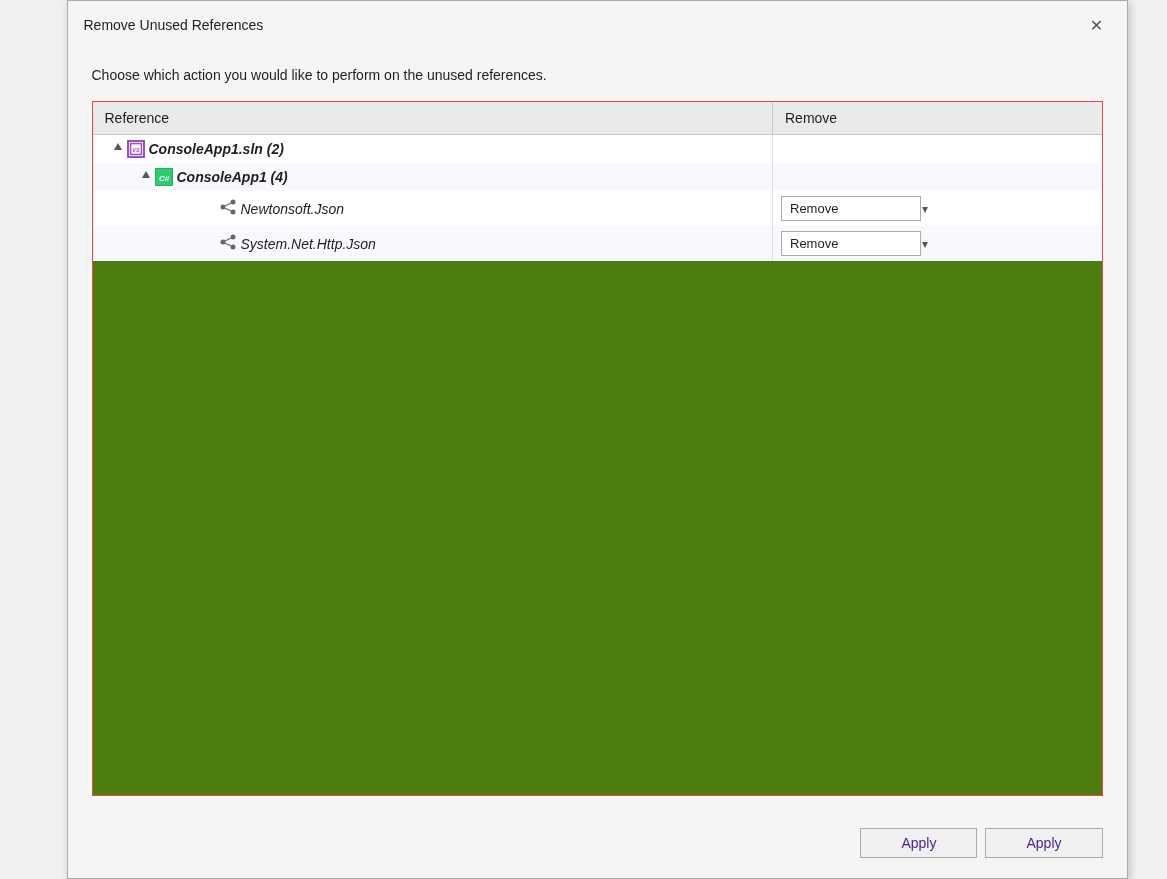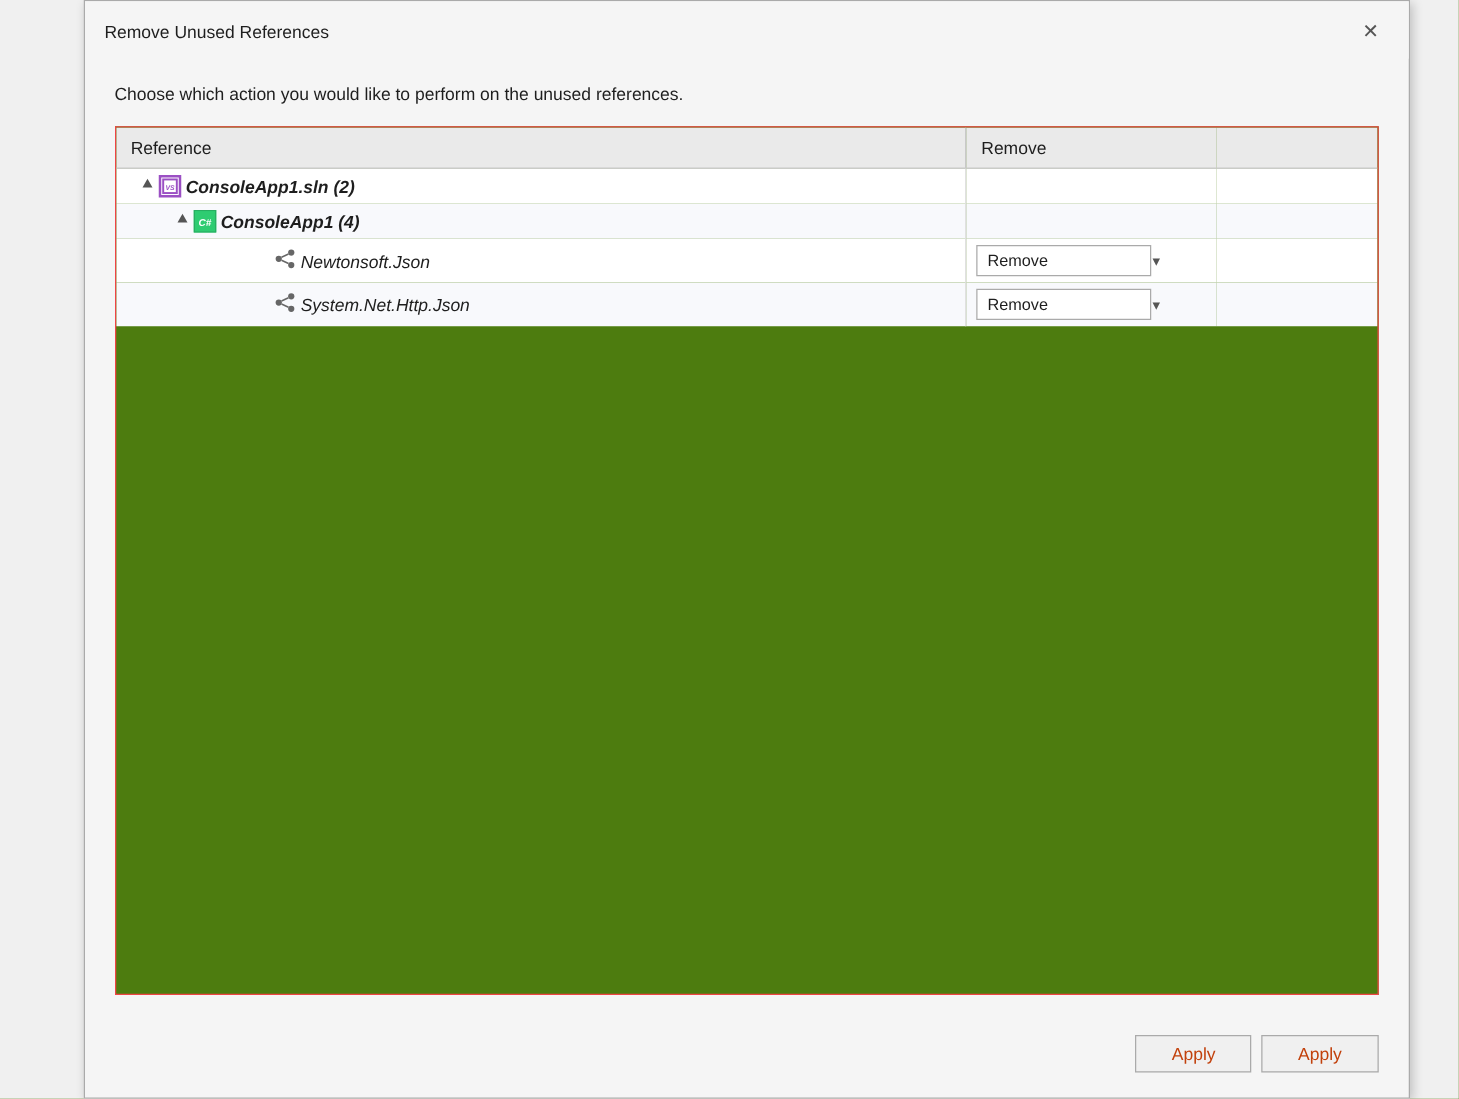--- a/index.html
+++ b/index.html
@@ -191,26 +191,26 @@
       color: #555;
       font-size: 12px;
     }
     .dialog-footer {
       display: flex;
       justify-content: flex-end;
       padding: 16px 24px 20px 24px;
       gap: 8px;
     }
     .btn {
-      padding: 6px 28px;
+      padding: 6px 40px;
       font-size: 14px;
       border: 1px solid #aaa;
       background: #f0f0f0;
       cursor: pointer;
-      color: #c2410c;
+      color: #4c1d95;
       min-width: 90px;
     }
     .btn-apply {
       background: #f0f0f0;
     }
     .btn-cancel {
       background: #f0f0f0;
     }
 
     

